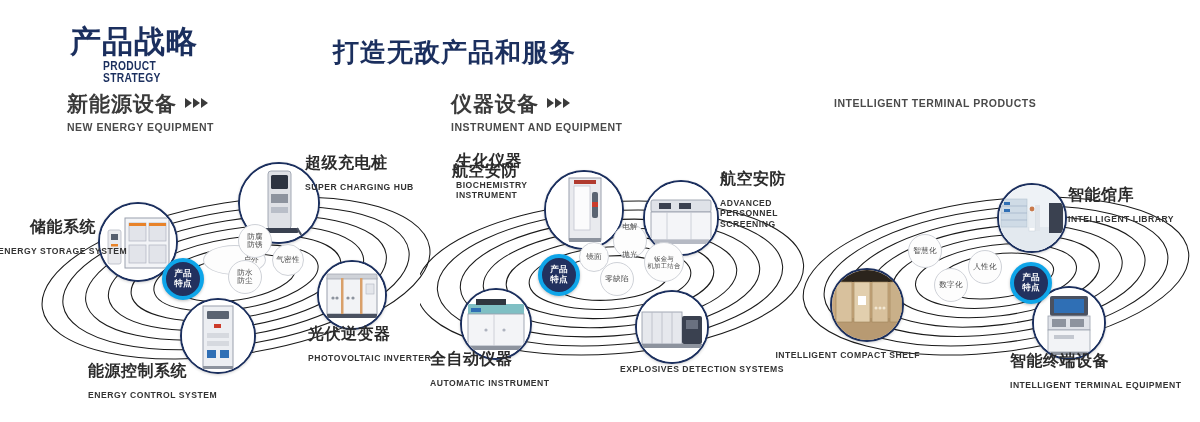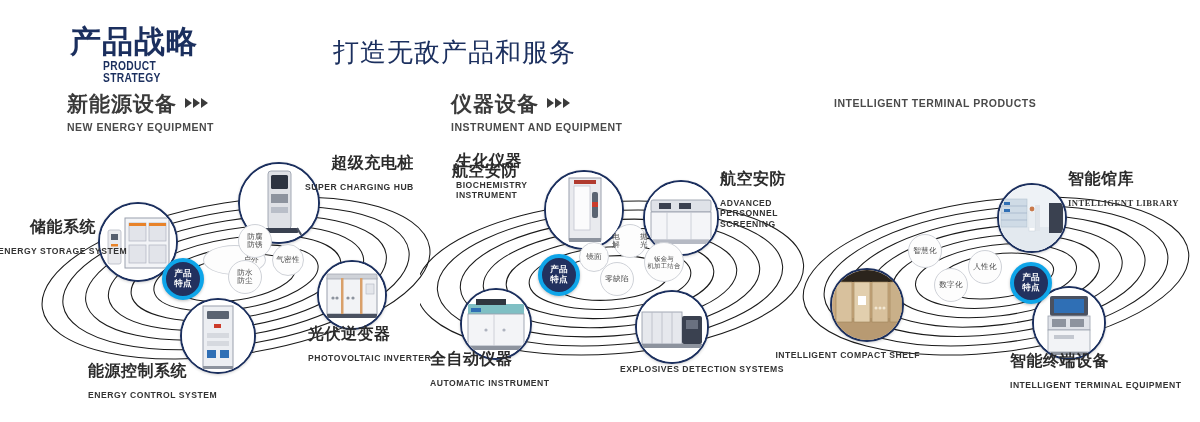--- a/index.html
+++ b/index.html
@@ -19,21 +19,21 @@
     line-height:1;
   }
   .hdr-en{
     margin-left:9px;color:#1b2f5e;font-weight:bold;font-size:12.5px;
     line-height:12px;letter-spacing:.4px;
     transform:scaleX(.82);transform-origin:left center;
     padding-top:3px;
   }
   .hdr-sub{
     position:absolute;left:333px;top:35px;
-    font-size:26px;font-weight:normal;color:#1b2f5e;letter-spacing:1px;
+    font-size:26px;font-weight:bold;color:#1b2f5e;letter-spacing:1px;
   }
 
   
   .sect{position:absolute;}
   .sect .t-cn{
     font-size:21px;font-weight:bold;color:#3a3a3a;letter-spacing:1px;
     display:flex;align-items:center;gap:8px;line-height:1.15;
   }
   .sect .chevs{display:inline-flex;gap:1px;padding-bottom:2px;}
   .chev{
@@ -153,21 +153,21 @@
       <svg class="ph" viewBox="0 0 78 78">
         <rect width="78" height="78" fill="#ffffff"></rect>
         <rect x="28" y="7" width="23" height="58" rx="3" fill="#dfe1e6" stroke="#9aa0ad" stroke-width=".9"></rect>
         <rect x="31" y="11" width="17" height="14" rx="1.5" fill="#2c3340"></rect>
         <rect x="31" y="30" width="17" height="9" fill="#8d939e"></rect>
         <rect x="31" y="43" width="17" height="6" fill="#b9bec8"></rect>
         <rect x="20" y="64" width="39" height="5" rx="2" fill="#3a4150"></rect>
         <path d="M22 64 L17 72 M57 64 L62 72" stroke="#4a5160" stroke-width="2"></path>
       </svg>
     </div>
-    <div class="lbl" style="left:265px;top:4px;text-align:right;">
+    <div class="lbl" style="left:265px;top:4px;">
       <div class="cn">超级充电桩</div>
       <div class="en">SUPER CHARGING HUB</div>
     </div>
 
     <div class="node" style="left:277px;top:110px;width:66px;height:66px;">
       <svg class="ph" viewBox="0 0 66 66">
         <rect width="66" height="66" fill="#ffffff"></rect>
         <rect x="8" y="16" width="50" height="36" fill="#f2f3f6" stroke="#9aa0ad" stroke-width="1"></rect>
         <rect x="8" y="12" width="50" height="5" fill="#cfd2d8" stroke="#9aa0ad" stroke-width=".7"></rect>
         <rect x="22" y="16" width="2.5" height="36" fill="#d9a06a"></rect>
@@ -304,21 +304,21 @@
       <div class="en">EXPLOSIVES DETECTION SYSTEMS</div>
     </div>
 
     <div class="bub core" style="left:118px;top:104px;width:34px;height:34px;flex-direction:column;">
       <span>产品</span>
       <span>特点</span>
     </div>
     <div class="bub" style="left:159px;top:92px;width:28px;height:28px;">
       <span>镜面</span>
     </div>
-    <div class="bub" style="left:193px;top:74px;width:32px;height:32px;gap:20px;">
+    <div class="bub" style="left:193px;top:74px;width:32px;height:32px;flex-direction:column;gap:20px;">
       <span>电解</span>
       <span>抛光</span>
     </div>
     <div class="bub" style="left:180px;top:112px;width:32px;height:32px;">
       <span>零缺陷</span>
     </div>
     <div class="bub" style="left:224px;top:92px;width:38px;height:38px;flex-direction:column;font-size:6.4px;">
       <span>钣金与</span>
       <span>机加工结合</span>
     </div>
@@ -346,21 +346,21 @@
         <path d="M2 21 H28 M2 28 H28 M2 35 H28" stroke="#9fb3c6" stroke-width=".7"></path>
         <rect x="5" y="17" width="6" height="3" fill="#2f6fb5"></rect>
         <rect x="5" y="24" width="6" height="3" fill="#2f6fb5"></rect>
         <rect x="50" y="18" width="14" height="30" fill="#3a4150"></rect>
         <rect x="36" y="20" width="5" height="26" fill="#dfe4ea"></rect>
         <rect x="30" y="26" width="6" height="20" fill="#ffffff" stroke="#c8d1da" stroke-width=".5"></rect>
         <circle cx="33" cy="24" r="2.4" fill="#c9794a"></circle>
         <rect x="30" y="27" width="6" height="16" fill="#e8edf2"></rect>
       </svg>
     </div>
-    <div class="lbl" style="left:268px;top:20px;font-family:Liberation Serif, serif;">
+    <div class="lbl" style="left:268px;top:36px;">
       <div class="cn">智能馆库</div>
       <div class="en">INTELLIGENT LIBRARY</div>
     </div>
 
     <div class="node" style="left:30px;top:118px;width:70px;height:70px;">
       <svg class="ph" viewBox="0 0 70 70">
         <rect width="70" height="70" fill="#c9a97f"></rect>
         <rect x="0" y="0" width="70" height="12" fill="#2b241c"></rect>
         <rect x="0" y="48" width="70" height="22" fill="#b89a72"></rect>
         <rect x="4" y="12" width="16" height="40" fill="#d8c19d" stroke="#9d8257" stroke-width=".6"></rect>

